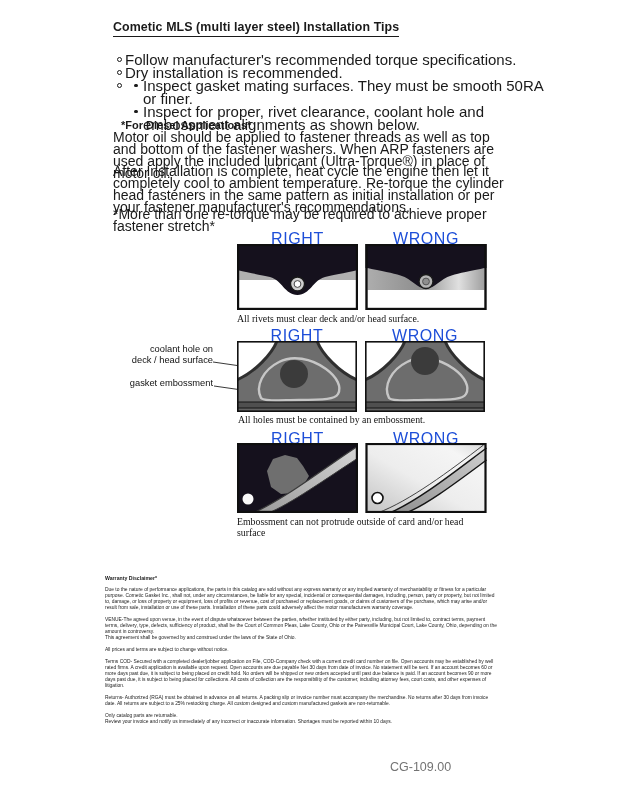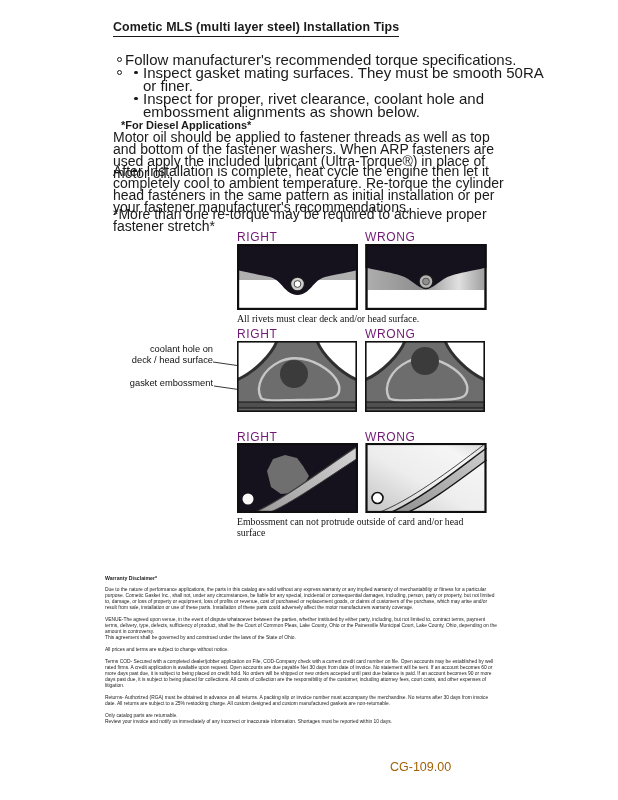--- a/index.html
+++ b/index.html
@@ -24,42 +24,43 @@
         font-size:15px;line-height:13px;}
   .tips li{position:relative;padding-left:8px;margin:0;}
   .tips li.sub{padding-left:26px;}
   .ring{position:absolute;left:0;top:4.2px;width:3.2px;height:3.2px;
         border:1px solid var(--ink,#1a1a1a);border-radius:50%;}
   .dot{position:absolute;left:17px;top:4.6px;width:3.6px;height:3.6px;
        background:var(--ink,#1a1a1a);border-radius:50%;}
   .sec-head{left:113px;top:111px;font-size:11px;font-weight:bold;margin:8px;}
   .body-par{left:113px;width:402px;font-size:14px;line-height:12px;margin:0;}
   
-  .dg-label{font-size:12px;letter-spacing:.6px;color:#701a75;}
+  .dg-label{font-size:16px;letter-spacing:.6px;text-align:center;color:#1d4ed8;}
   .dg-panel{box-sizing:border-box;}
   .dg-panel svg{display:block;width:100%;height:100%;}
   .dg-caption{font-size:9.8px;line-height:11px;color:#111;white-space:nowrap;font-family:Liberation Serif, serif;}
   .dg-caption.wrap{white-space:normal;width:235px;}
   .anno{font-size:9.3px;line-height:10.5px;text-align:right;color:#111;}
   
   .fineprint{left:105px;top:575px;width:392px;font-size:4.9px;line-height:6px;color:#222;}
   .fp-head{font-weight:bold;font-size:5.2px;margin:0 0 6px 0;}
   .fp{margin:0;}
   .fp.gap{margin-top:6px;}
-  .footer{left:390px;top:760px;font-size:12.5px;color:#a16207;}
+  .footer{left:390px;top:760px;font-size:12.5px;color:#737373;}
 </style>
 </head>
 <body>
 
 <div class="page">
 
   <h1 class="abs title">Cometic MLS (multi layer steel) Installation Tips</h1>
 
   <ul class="abs tips">
     <li><span class="ring"></span><span>Follow manufacturer's recommended torque specifications.</span></li>
+    <li><span class="ring"></span><span>Dry installation is recommended.</span></li>
     <li><span class="ring"></span></li>
     <li class="sub"><span class="dot"></span><span>Inspect gasket mating surfaces.  They must be smooth 50RA or finer.</span></li>
     <li class="sub"><span class="dot"></span><span>Inspect for proper, rivet clearance, coolant hole and embossment alignments as shown below.</span></li>
   </ul>
 
   <h2 class="abs sec-head">*For Diesel Applications*</h2>
   <p class="abs body-par" style="top:131px">Motor oil should be applied to fastener threads as well as top and bottom of the fastener washers. When ARP fasteners are used apply the included lubricant (Ultra-Torque®) in place of motor oil.</p>
   <p class="abs body-par" style="top:165px">After Installation is complete, heat cycle the engine then let it completely cool to ambient temperature. Re-torque the cylinder head fasteners in the same pattern as initial installation or per your fastener manufacturer's recommendations.</p>
   <p class="abs body-par" style="top:208px">*More than one re-torque may be required to achieve proper fastener stretch*</p>
 
@@ -135,20 +136,21 @@
       <path d="M80,0 C85,13 102,31 120,39" stroke="#2f2f2f" stroke-width="3" fill="none"></path>
       <path d="M24,57 C18,45 26,29 42,21 C55,14 74,17 89,28 C100,36 105,46 101,53 C98,58 88,59 62,59 C46,59 28,61 24,57 Z" fill="none" stroke="#c6c6c6" stroke-width="2.4"></path>
       <circle cx="60" cy="20" r="14" fill="#3b3b3b"></circle>
       <rect x="0" y="61" width="120" height="6" fill="#4f4f4f"></rect>
       <line x1="0" y1="61" x2="120" y2="61" stroke="#141414" stroke-width="1.2"></line>
       <rect x="0" y="67" width="120" height="4" fill="#636363"></rect>
       <line x1="0" y1="67" x2="120" y2="67" stroke="#141414" stroke-width="1"></line>
       <rect x="0.8" y="0.8" width="118.4" height="69.4" fill="none" stroke="#111111" stroke-width="1.6"></rect>
     </svg>
   </div>
+  <div class="abs dg-caption" style="left:238px;top:414px">All holes must be contained by an embossment.</div>
 
   <div class="abs dg-label" style="left:237px;top:430px;width:121px">RIGHT</div>
   <div class="abs dg-label" style="left:365px;top:430px;width:122px">WRONG</div>
 
   <div class="abs dg-panel" style="left:237px;top:443px;width:121px;height:70px">
     <svg viewBox="0 0 121 70">
       <defs>
         <linearGradient id="g3r" x1="0" y1="1" x2="1" y2="0">
           <stop offset="0" stop-color="#9a9a9a"></stop>
             <stop offset="1" stop-color="#d6d6d6"></stop>

